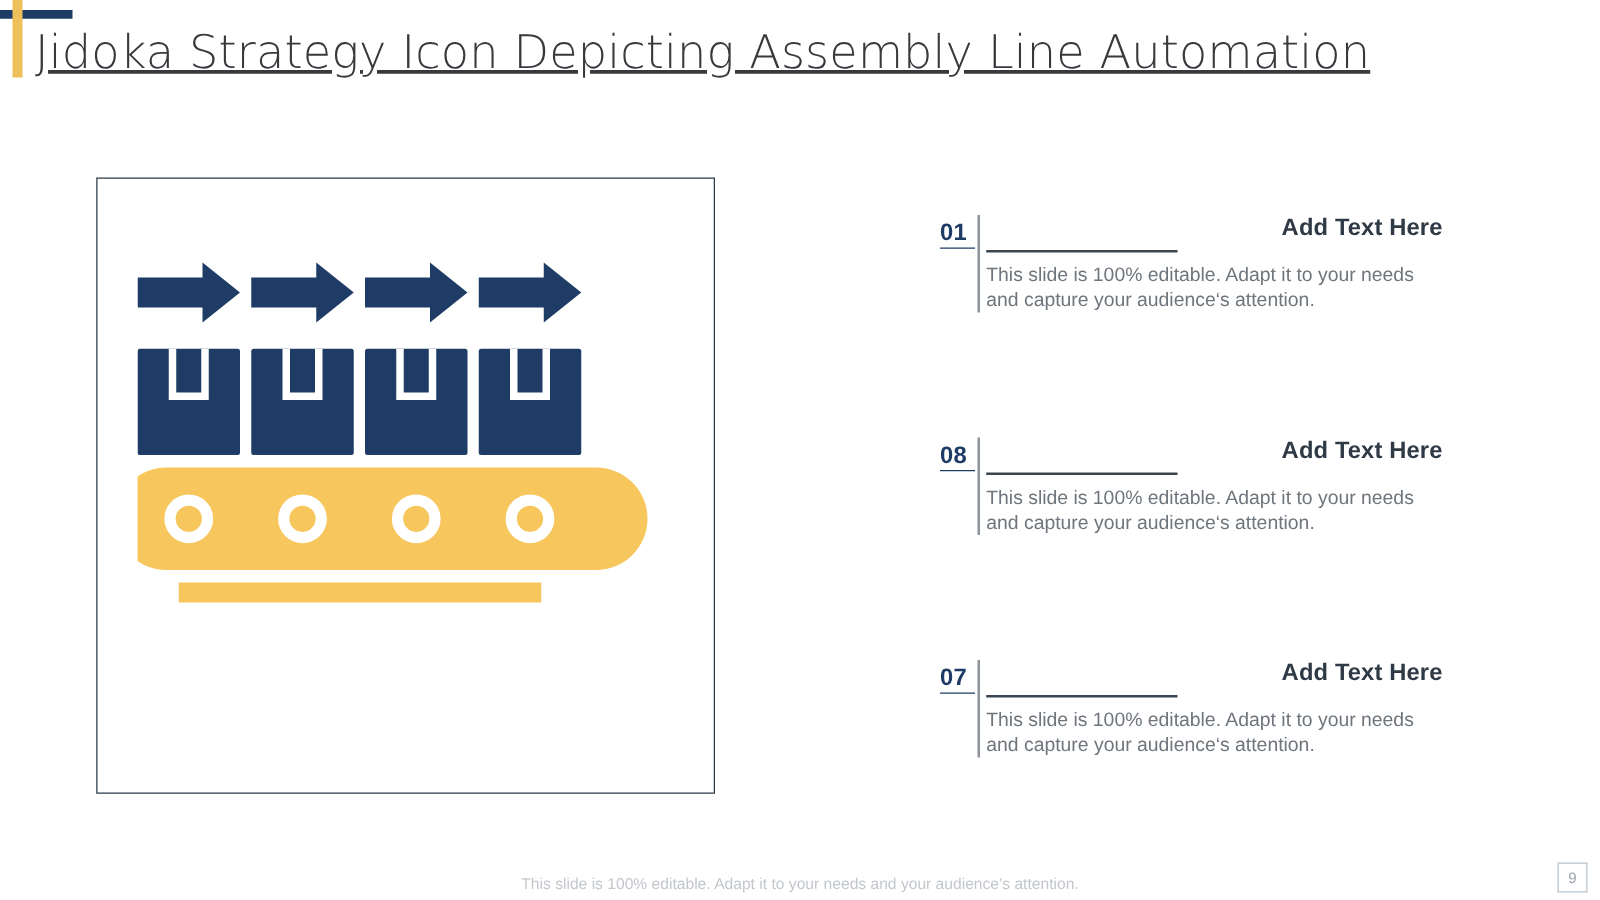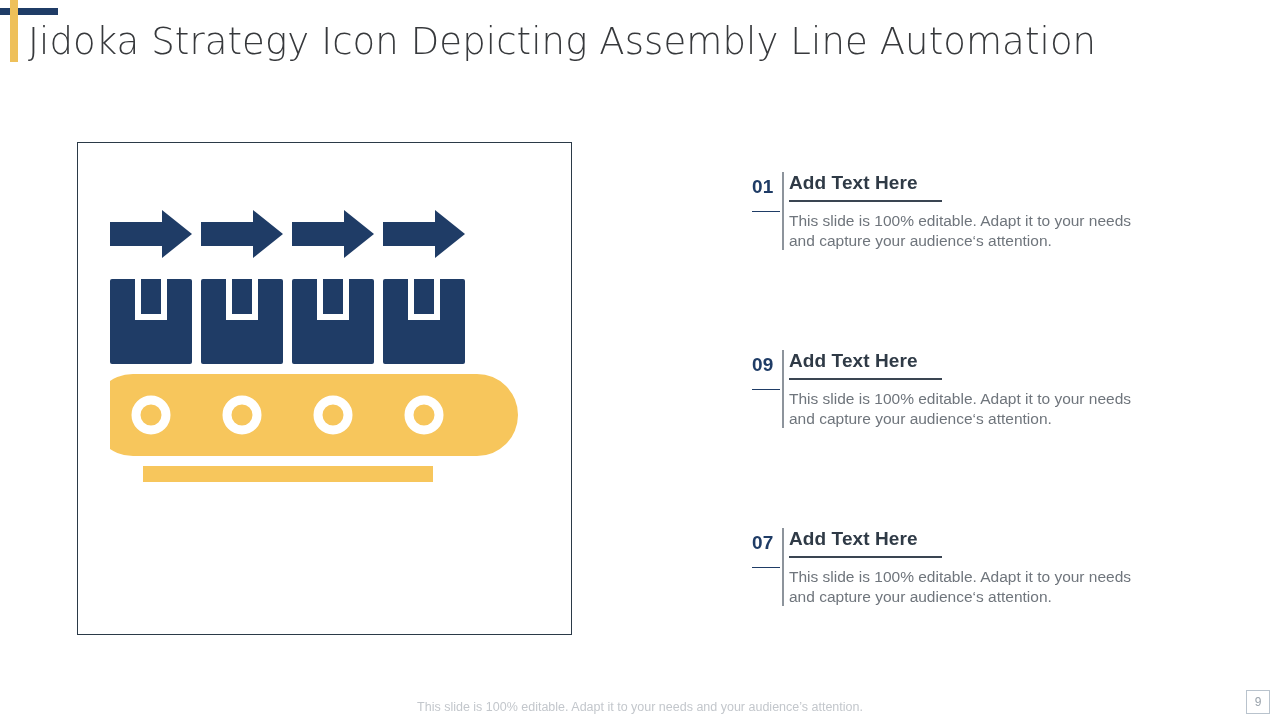--- a/index.html
+++ b/index.html
@@ -42,20 +42,21 @@
     position: absolute;
     left: 28px;
     top: 20px;
     font-size: 37px;
     font-weight: 300;
     letter-spacing: 0.1px;
     color: #37393c;
     white-space: nowrap;
     line-height: 1.2;
     font-family: "DejaVu Sans", sans-serif;
+    text-decoration: underline;
   }
 
   
   .image-panel {
     position: absolute;
     left: 77px;
     top: 142px;
     width: 495px;
     height: 493px;
     border: 1.5px solid #2b3a48;
@@ -90,21 +91,21 @@
   .tb-number {
     position: absolute;
     left: 0;
     top: 4px;
     width: 28px;
     font-size: 19px;
     font-weight: 700;
     color: #1f3c66;
     letter-spacing: 0.2px;
     border-bottom: 1.5px solid #1f3c66;
-    padding-bottom: 13px;
+    padding-bottom: 0;
     text-align: left;
     font-family: "Liberation Sans", sans-serif;
   }
 
   .tb-vline {
     position: absolute;
     left: 30px;
     top: 0px;
     width: 1.5px;
     height: 78px;
@@ -119,20 +120,21 @@
   }
 
   .tb-heading {
     font-size: 19px;
     font-weight: 700;
     color: #2f3a46;
     letter-spacing: 0.1px;
     padding-bottom: 6px;
     display: block;
     font-family: "Liberation Sans", sans-serif;
+    text-align: right;
   }
   .tb-heading-rule {
     width: 153px;
     height: 1.5px;
     background: #3a4552;
     margin-bottom: 9px;
   }
   .tb-text {
     font-size: 15.5px;
     line-height: 1.32;
@@ -230,21 +232,21 @@
     <div class="tb-number">01</div>
     <div class="tb-vline"></div>
     <div class="tb-body">
       <span class="tb-heading">Add Text Here</span>
       <div class="tb-heading-rule"></div>
       <div class="tb-text">This slide is 100% editable. Adapt it to your needs and capture your audience‘s attention.</div>
     </div>
   </div>
 
   <div class="text-block tb-2">
-    <div class="tb-number">09</div>
+    <div class="tb-number">08</div>
     <div class="tb-vline"></div>
     <div class="tb-body">
       <span class="tb-heading">Add Text Here</span>
       <div class="tb-heading-rule"></div>
       <div class="tb-text">This slide is 100% editable. Adapt it to your needs and capture your audience‘s attention.</div>
     </div>
   </div>
 
   <div class="text-block tb-3">
     <div class="tb-number">07</div>

